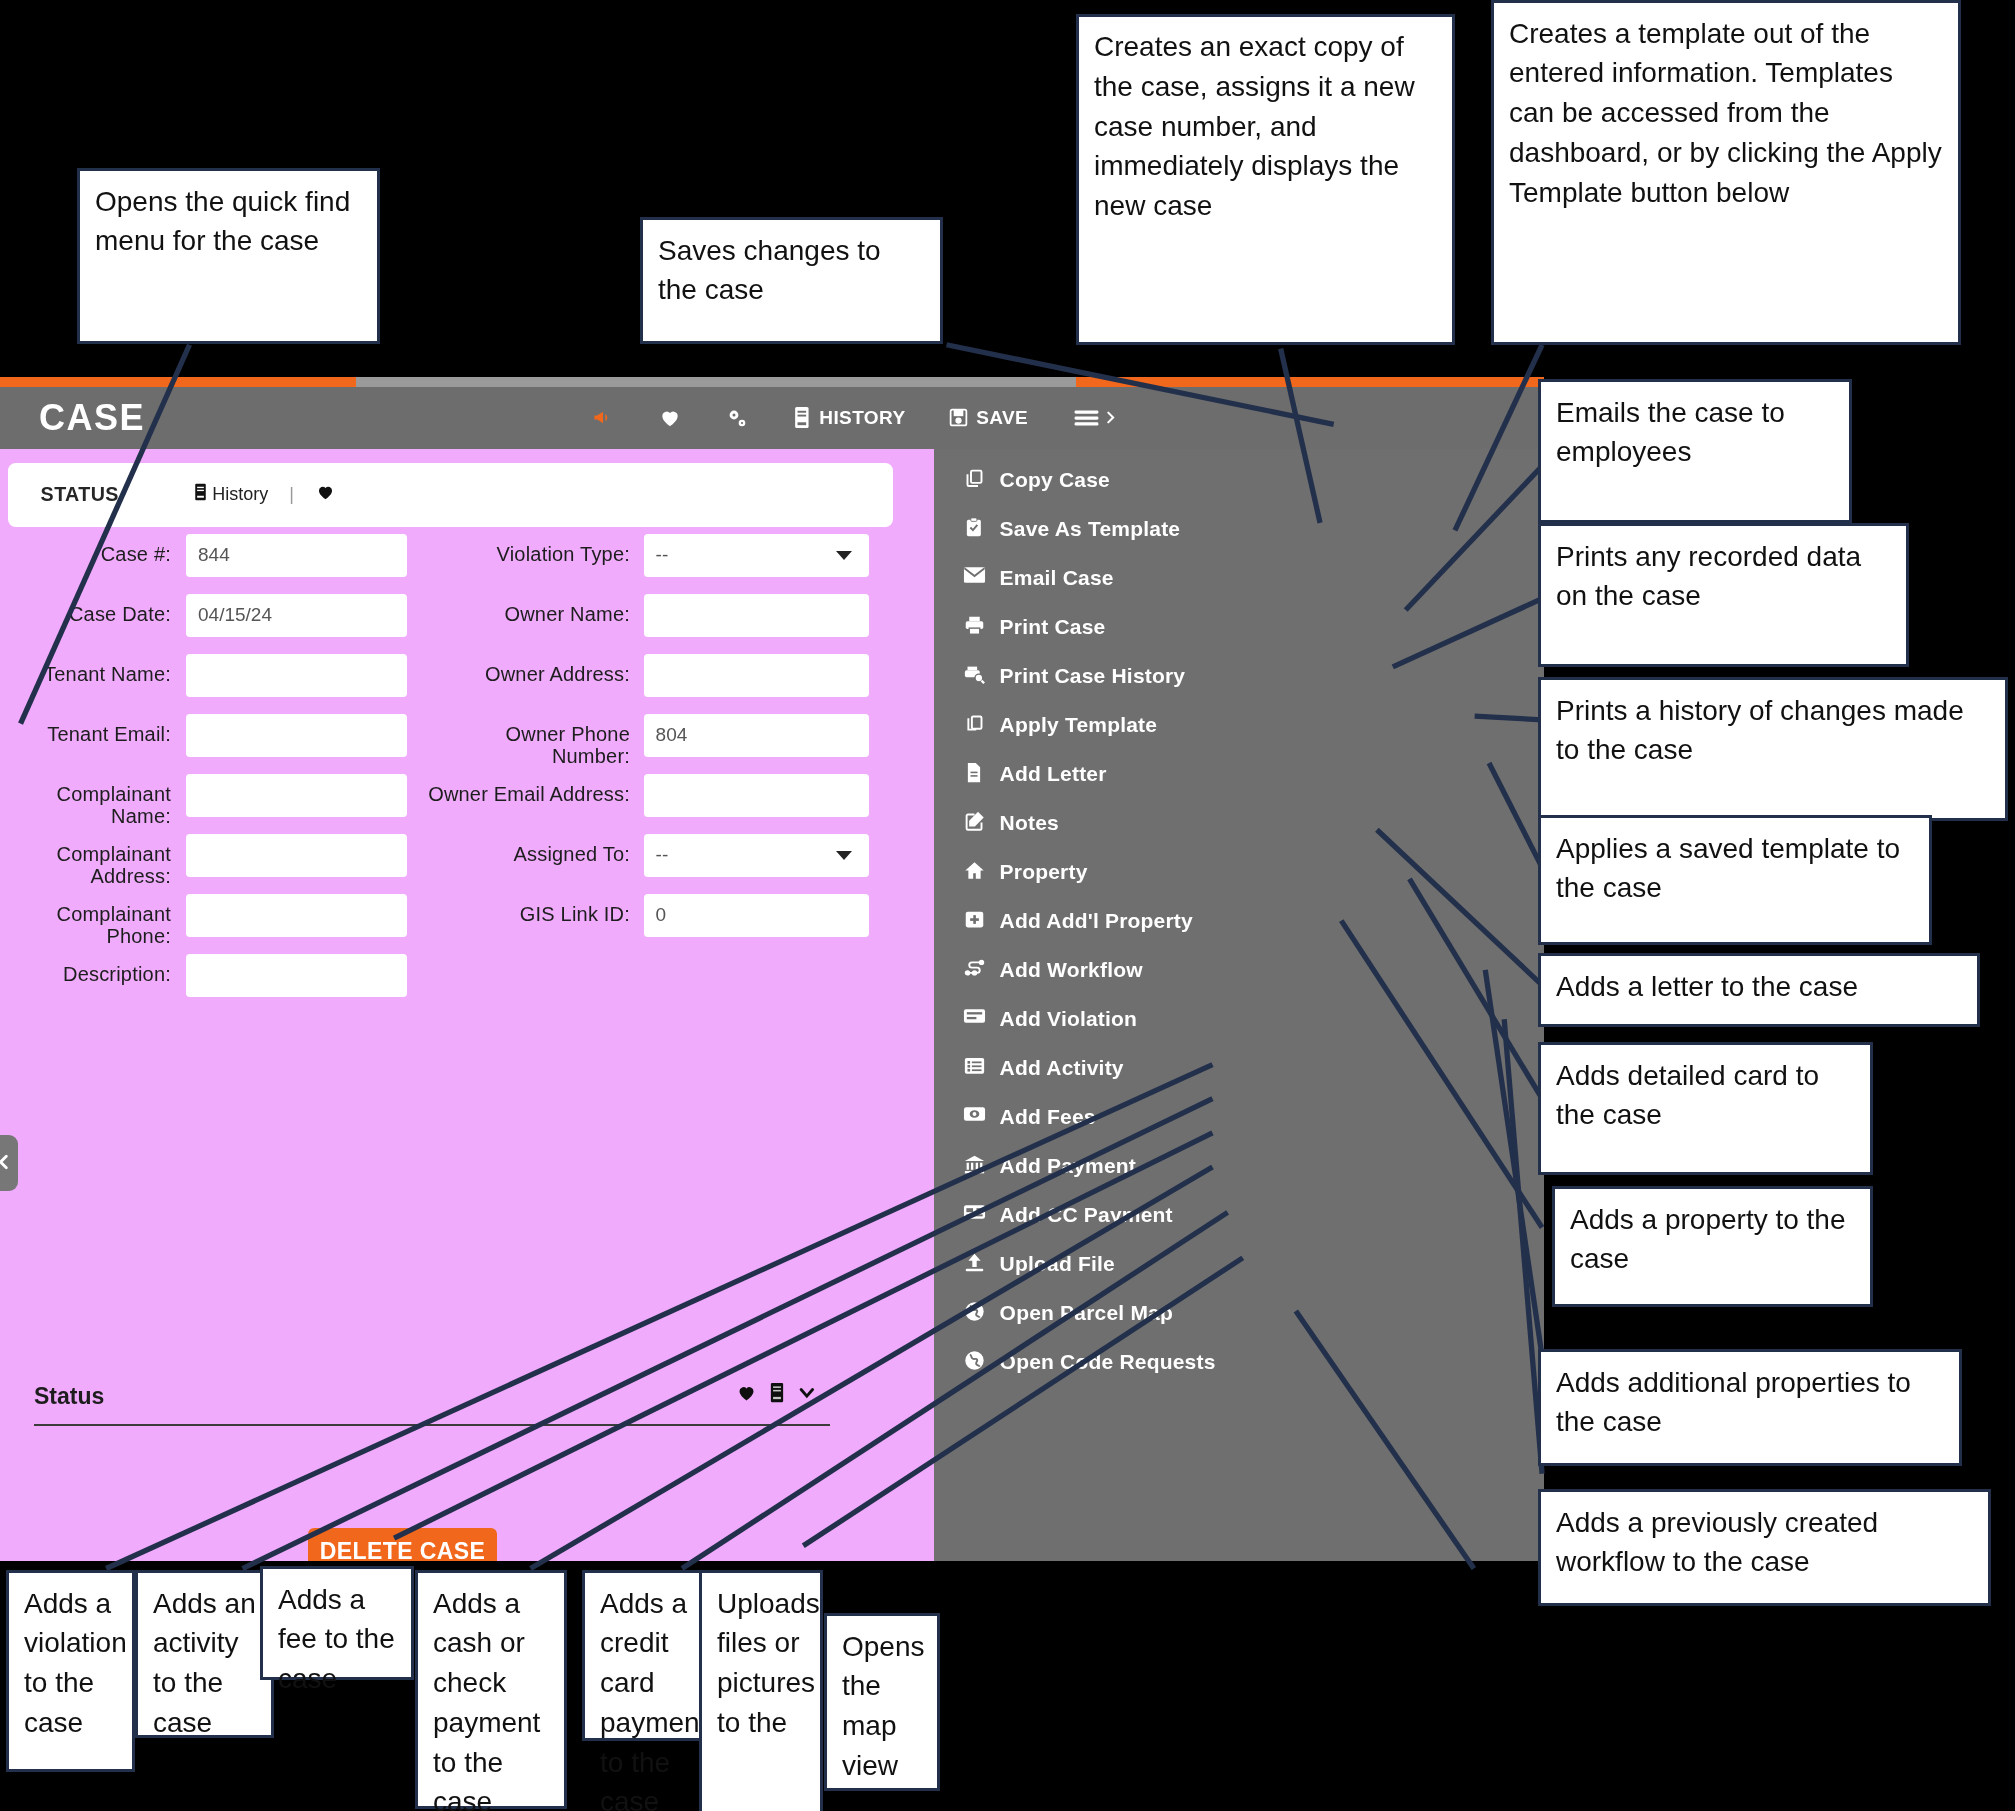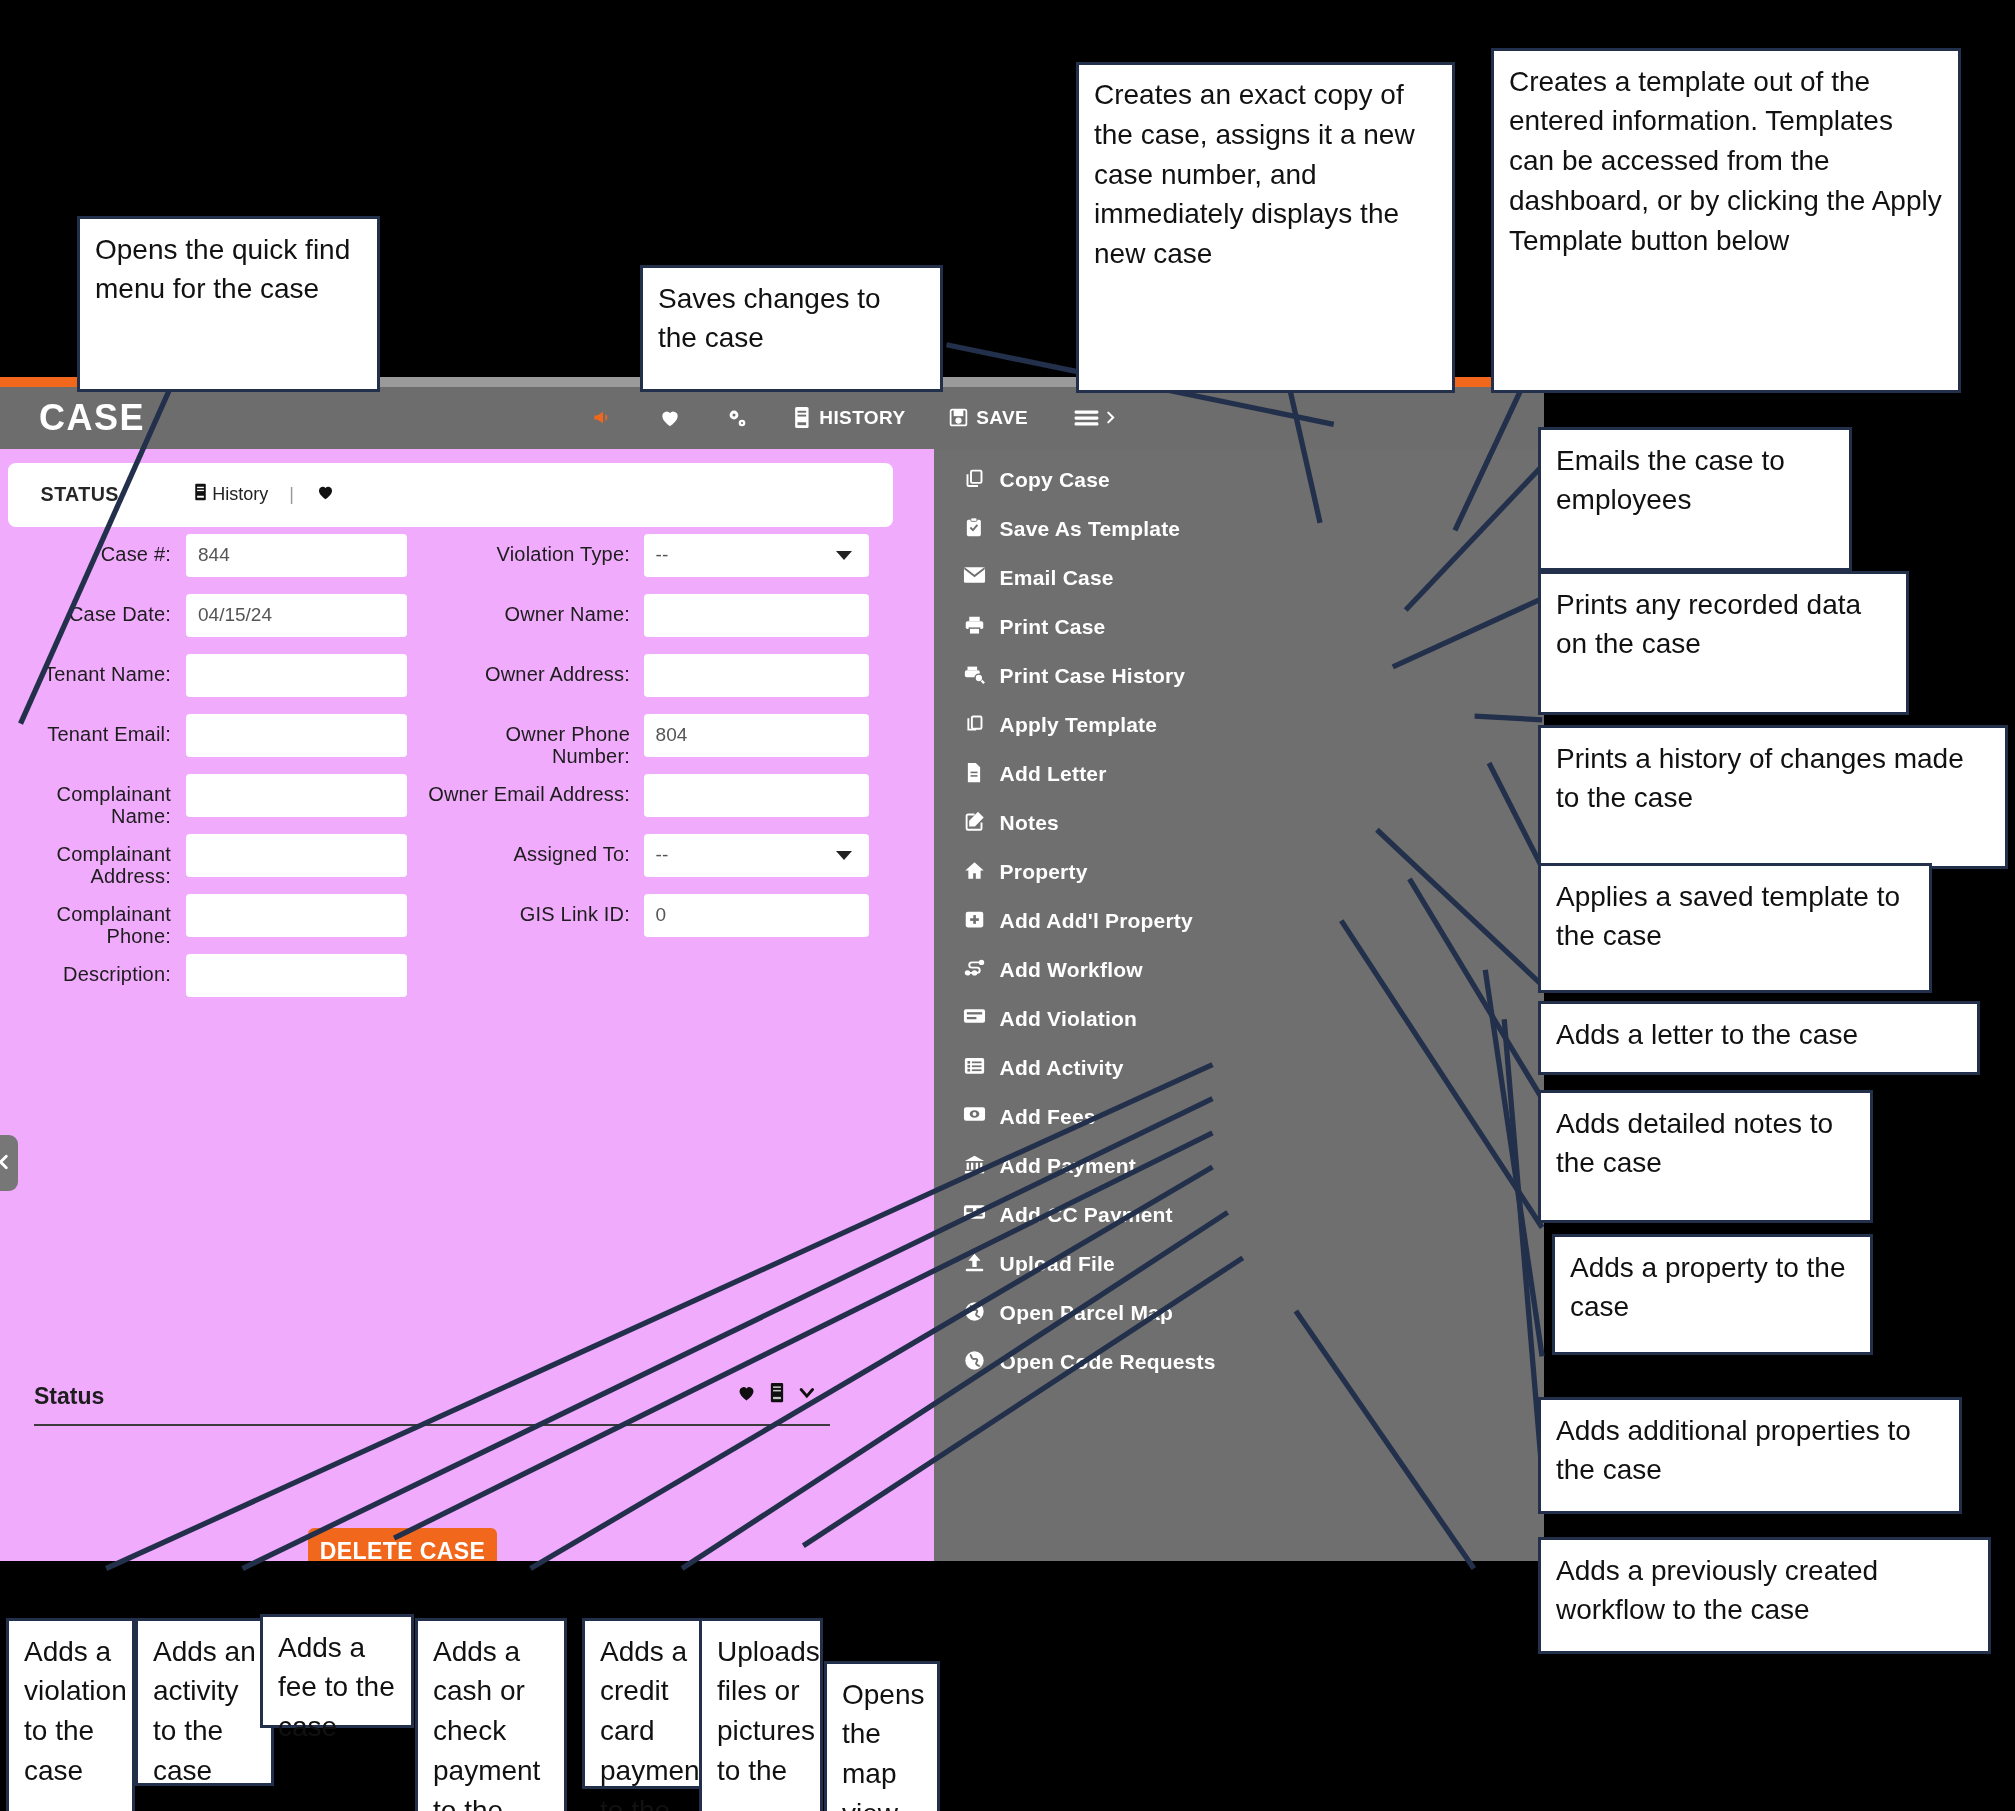--- a/index.html
+++ b/index.html
@@ -86,21 +86,21 @@
   .menu-item{
     display:flex;align-items:flex-start;gap:13.6px;height:49px;padding-left:28px;color:#fff;
     font-size:21px;font-weight:bold;letter-spacing:0.2px;cursor:pointer;box-sizing:border-box;
   }
   .menu-item .mi-ico{width:24px;display:inline-flex;align-items:center;justify-content:center;}
 
   
   .callout{
     position:absolute;background:#fff;border:3.8px solid #23304b;box-sizing:border-box;
     color:#111;font-size:28px;line-height:1.42;padding:10.6px 15px;z-index:40;
-    font-family:"Liberation Sans", sans-serif;font-weight:normal;margin-top:48px;
+    font-family:"Liberation Sans", sans-serif;font-weight:normal;
   }
   svg#leaders{position:absolute;left:0;top:0;width:2015px;height:1811px;z-index:20;pointer-events:none;}
 </style>
 </head>
 <body>
 
 <div id="app-shot">
 
   <div id="progress-bar">
     <div class="gap"></div>
@@ -583,21 +583,21 @@
 <div class="callout" style="left:1538px;top:379px;width:314px;height:144px;">Emails the case to employees</div>
 
 <div class="callout" style="left:1538px;top:523px;width:371px;height:144px;">Prints any recorded data on the case</div>
 
 <div class="callout" style="left:1538px;top:677px;width:470px;height:144px;">Prints a history of changes made to the case</div>
 
 <div class="callout" style="left:1538px;top:815px;width:394px;height:130px;">Applies a saved template to the case</div>
 
 <div class="callout" style="left:1538px;top:953px;width:442px;height:74px;">Adds a letter to the case</div>
 
-<div class="callout" style="left:1538px;top:1042px;width:335px;height:133px;">Adds detailed notes to the case</div>
+<div class="callout" style="left:1538px;top:1042px;width:335px;height:133px;">Adds detailed card to the case</div>
 
 <div class="callout" style="left:1552px;top:1186px;width:321px;height:121px;">Adds a property to the case</div>
 
 <div class="callout" style="left:1538px;top:1349px;width:424px;height:117px;">Adds additional properties to the case</div>
 
 <div class="callout" style="left:1538px;top:1489px;width:453px;height:117px;">Adds a previously created workflow to the case</div>
 
 <div class="callout" style="left:6px;top:1570px;width:129px;height:202px;">Adds a violation to the case</div>
 
 <div class="callout" style="left:135px;top:1570px;width:139px;height:168px;">Adds an activity to the case</div>

